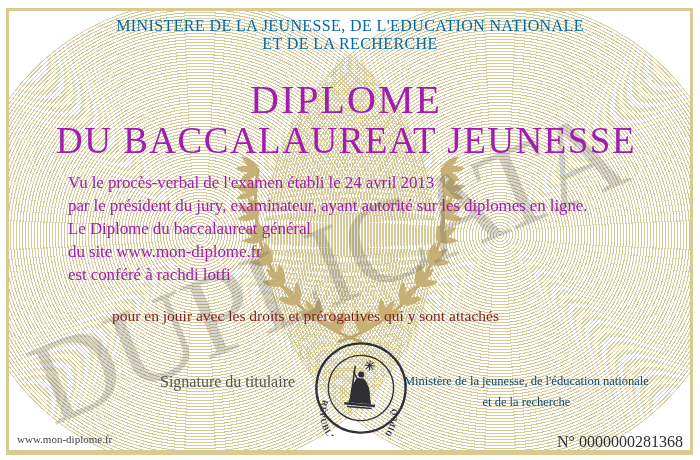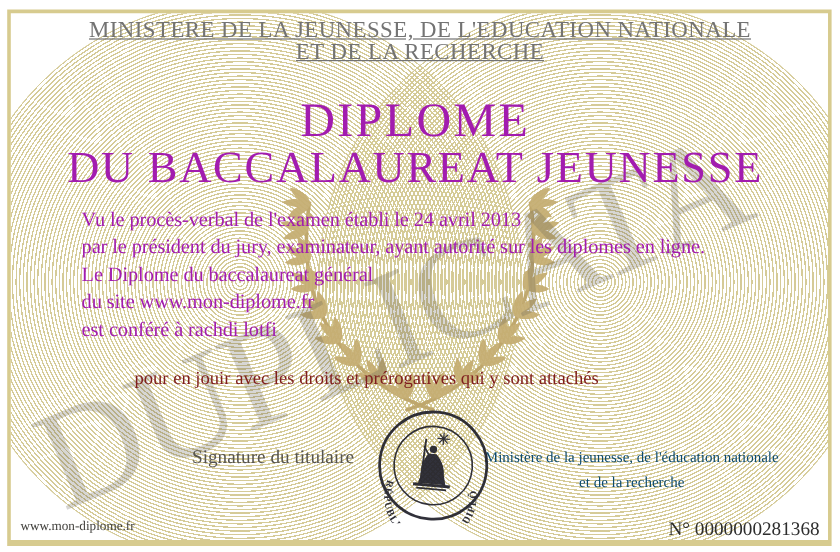--- a/index.html
+++ b/index.html
@@ -27,21 +27,21 @@
   .wreath svg{width:100%;height:100%;display:block;}
   
   .watermark{
     position:absolute;left:48px;top:322px;z-index:4;white-space:nowrap;
     font-size:118px;line-height:132px;letter-spacing:-2px;font-weight:normal;
     color:rgba(100,96,86,0.26);
     transform:rotate(-23deg);transform-origin:0% 70%;
   }
   
   .header{position:absolute;left:0;top:17px;width:700px;text-align:center;z-index:5;
-    color:#737373;font-size:19px;line-height:18px;letter-spacing:0.4px;text-decoration:underline;}
+    color:#0369a1;font-size:16px;line-height:18px;letter-spacing:0.4px;}
   
   .title{position:absolute;left:0;top:80px;width:692px;text-align:center;z-index:5;color:#a21caf;}
   .t1{font-size:40px;line-height:40px;letter-spacing:2px;}
   .t2{font-size:37px;line-height:42px;letter-spacing:1.5px;}
   
   .bodytext{position:absolute;left:68px;top:171px;z-index:5;color:#a21caf;
     font-size:17px;line-height:23px;letter-spacing:-0.1px;}
   .closing{position:absolute;left:112px;top:306px;z-index:5;color:#7f1d1d;
     font-size:15.5px;line-height:20px;}
   

